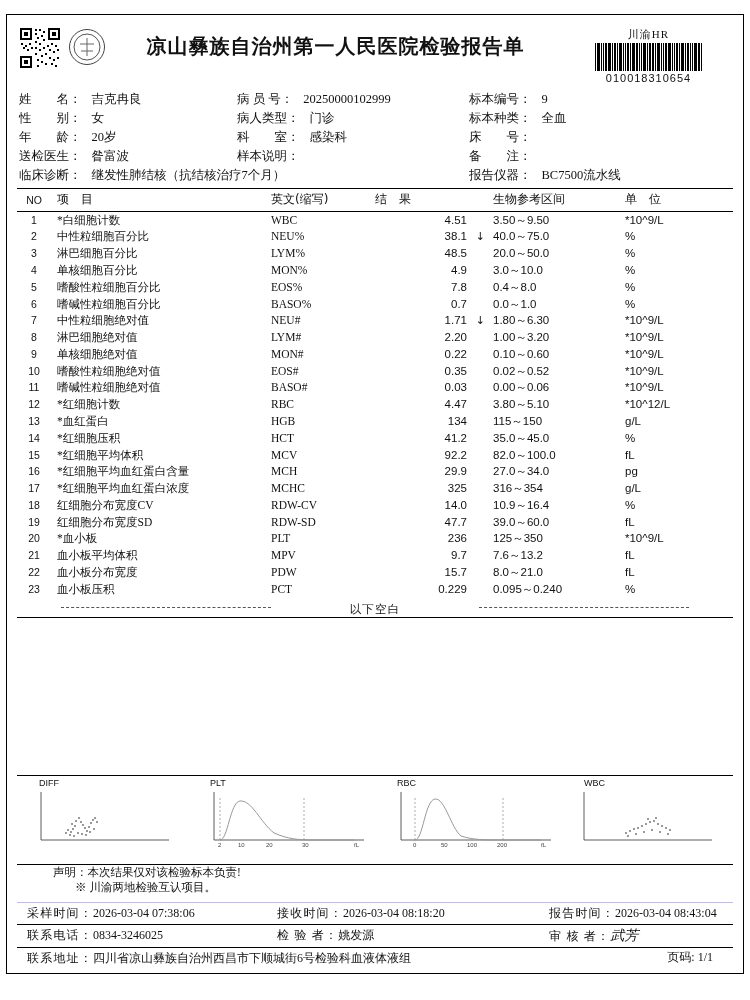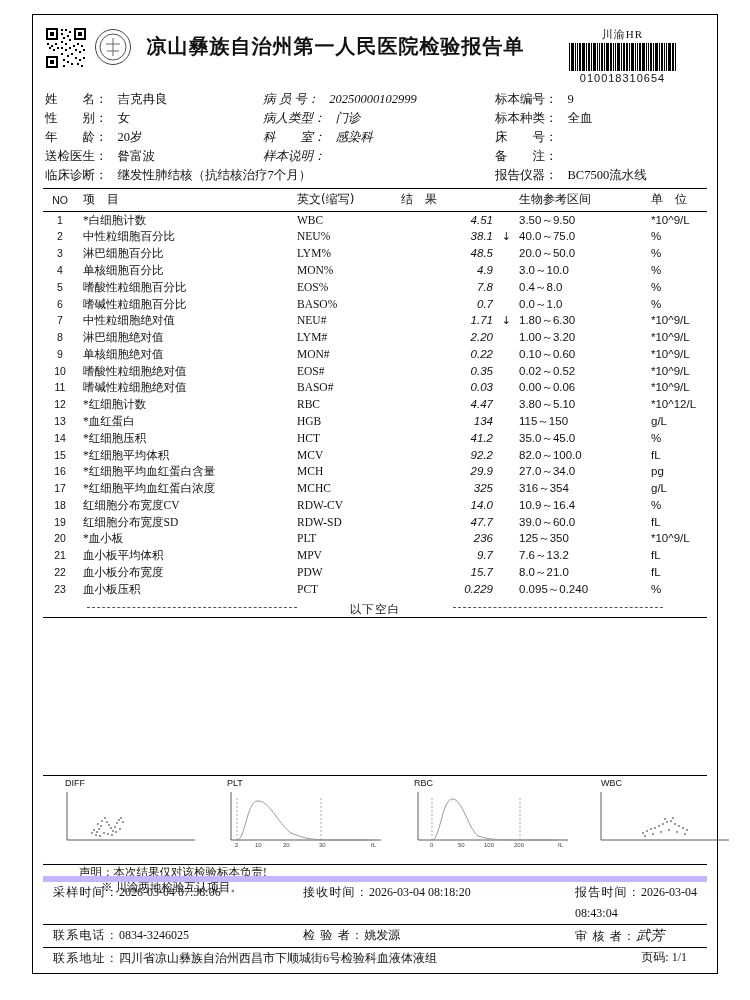--- a/index.html
+++ b/index.html
@@ -1,17 +1,17 @@
 <!DOCTYPE html>
 <html><head>
 <meta charset="utf-8">
 <style>
   html,body{margin:0;padding:0;background:#fff;}
   body{width:750px;height:1000px;font-family:"Liberation Serif",serif;color:#111;}
-  .page{position:relative;width:750px;height:988px;box-sizing:border-box;padding:14px 32px;}
+  .page{position:relative;width:750px;height:988px;box-sizing:border-box;padding:14px 6px;}
   .sheet{border:1px solid #000;width:100%;height:100%;box-sizing:border-box;padding:6px 10px 4px 10px;position:relative;}
 
   
   .hdr{display:flex;align-items:flex-start;gap:8px;padding:4px 2px 2px 2px;}
   .qr{width:42px;height:42px;margin-top:2px;}
   .qr svg{display:block;}
   .logo{width:34px;height:34px;border-radius:50%;border:1px solid #444;margin-top:4px;display:flex;align-items:center;justify-content:center;font-size:8px;color:#444;}
   .title{flex:1;text-align:center;font-family:"DejaVu Sans",sans-serif;font-weight:bold;font-size:20px;letter-spacing:1px;padding-top:8px;}
   .rightbar{width:165px;text-align:center;padding-top:2px;}
   .rightbar .hrtxt{font-size:11px;letter-spacing:1px;margin-bottom:1px;}
@@ -19,54 +19,54 @@
   .barcode i{display:inline-block;background:#000;height:28px;margin-right:1px;}
   .barnum{font-family:"Liberation Sans",sans-serif;font-size:11px;letter-spacing:1px;margin-top:1px;}
 
   
   .info{margin-top:4px;padding:0 2px;}
   .inforow{display:flex;font-size:12.5px;line-height:19px;}
   .cell{display:flex;}
   .lbl{white-space:nowrap;}
   .val{margin-left:10px;}
   .c1{width:218px;}
-  .c2{width:232px;font-style:italic;}
+  .c2{width:232px;}
   .c3{flex:1;align-items:flex-end;}
 
   
   .tbl{margin-top:3px;border-top:1px solid #000;border-bottom:1px solid #000;}
   table{width:100%;border-collapse:collapse;font-size:11.5px;}
   thead td{font-size:12px;padding:2px 0 3px 0;border-bottom:1px solid #000;font-family:"DejaVu Sans",sans-serif;}
   tbody td{padding:0.6px 0;line-height:15.6px;}
   .col-no{width:34px;text-align:center;font-family:"Liberation Sans",sans-serif;font-size:10.5px;}
   .col-name{width:214px;padding-left:6px!important;}
   .col-en{width:104px;}
   .col-res{width:92px;text-align:right;padding-right:26px!important;font-family:"Liberation Sans",sans-serif;}
   .col-ref{width:132px;font-family:"Liberation Sans",sans-serif;}
   .col-unit{font-family:"Liberation Sans",sans-serif;}
   thead .col-res{text-align:left;padding-right:0!important;}
-  .res-wrap{position:relative;display:inline-block;font-style:italic;}
+  .res-wrap{position:relative;display:inline-block;}
   .flag{position:absolute;right:-18px;top:0;font-family:"DejaVu Sans",sans-serif;font-size:11px;}
   .blank{text-align:center;font-size:11.5px;padding-top:4px;letter-spacing:0.1em;position:relative;}
   .blank:before,.blank:after{content:"";position:absolute;top:50%;width:210px;border-top:1px dashed #555;}
   .blank:before{left:44px;}
   .blank:after{right:44px;}
 
   
   .charts{position:absolute;left:10px;right:10px;bottom:108px;border-top:1px solid #000;border-bottom:1px solid #000;height:88px;display:flex;}
   .chart{flex:1;position:relative;padding:4px 6px;box-sizing:border-box;}
   .chart .cname{position:absolute;top:2px;left:22px;font-size:9px;font-family:"Liberation Sans",sans-serif;}
   .chart svg{display:block;margin-top:8px;}
 
   
   .decl{position:absolute;left:10px;right:10px;bottom:78px;font-size:11.5px;line-height:15px;padding-left:36px;}
   .decl .d2{padding-left:22px;}
 
   
-  .foot{position:absolute;left:10px;right:10px;bottom:4px;border-top:6px solid #c4b5fd;font-size:12px;}
+  .foot{position:absolute;left:10px;right:10px;bottom:4px;border-top:1px solid #c4b5fd;font-size:12px;}
   .frow{display:flex;line-height:21px;border-bottom:1px solid #000;}
   .frow:last-child{border-bottom:none;}
   .f1{width:250px;padding-left:10px;}
   .f2{width:232px;}
   .f3{flex:1;position:relative;margin-left:40px;}
   .sig{font-family:"DejaVu Serif",serif;font-style:italic;font-size:14px;}
   .pageno{position:absolute;right:20px;bottom:1px;font-size:12px;}
   .lab{letter-spacing:0.1em;}
 </style>
 </head>

